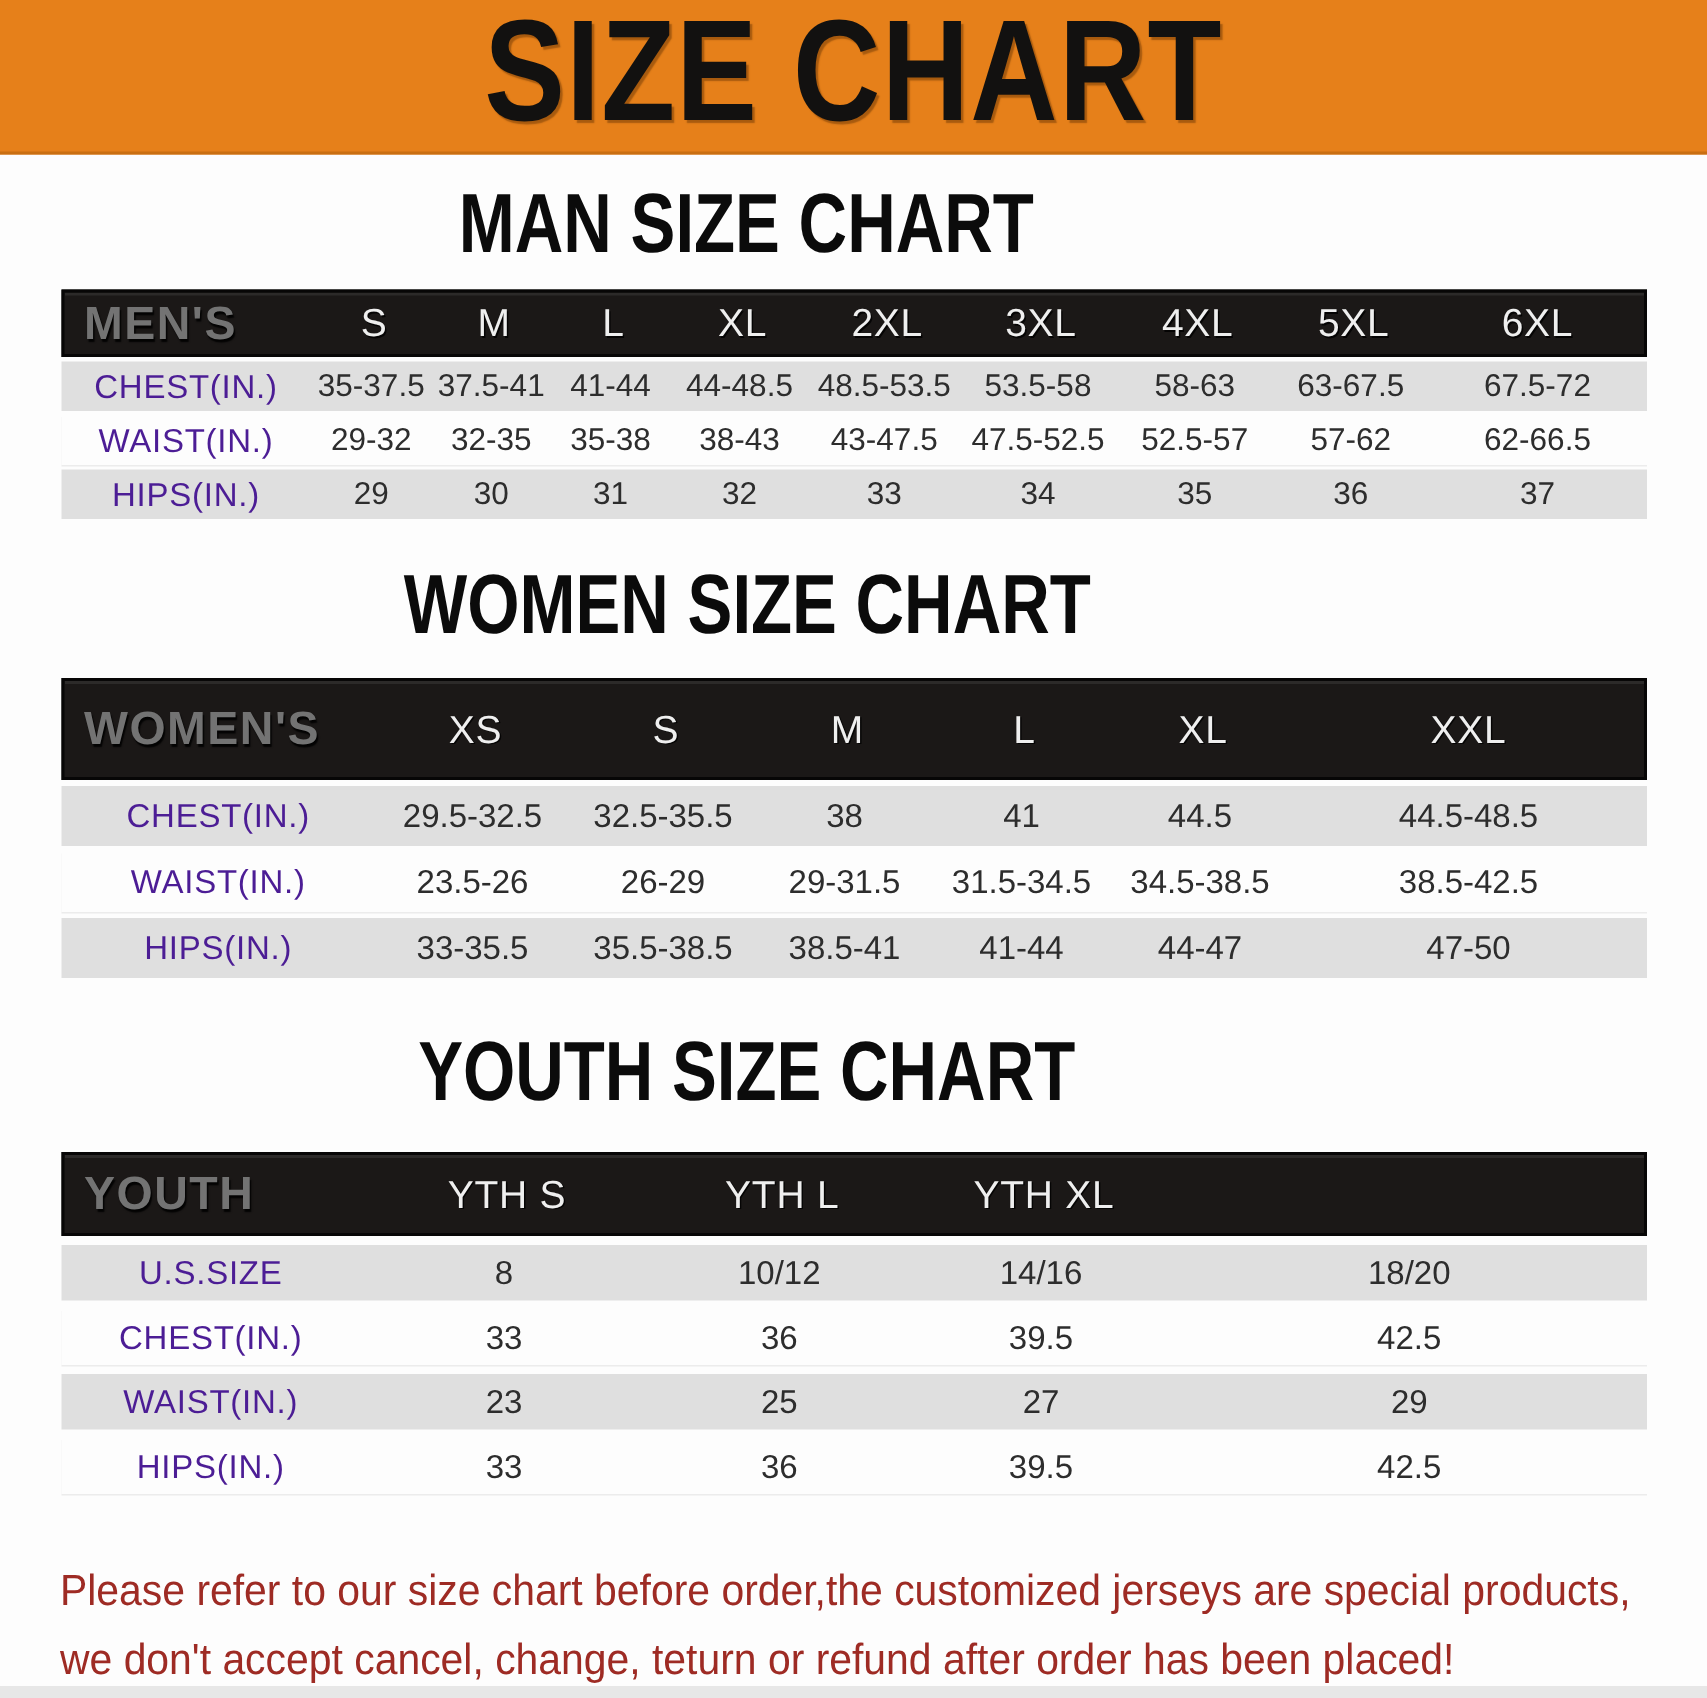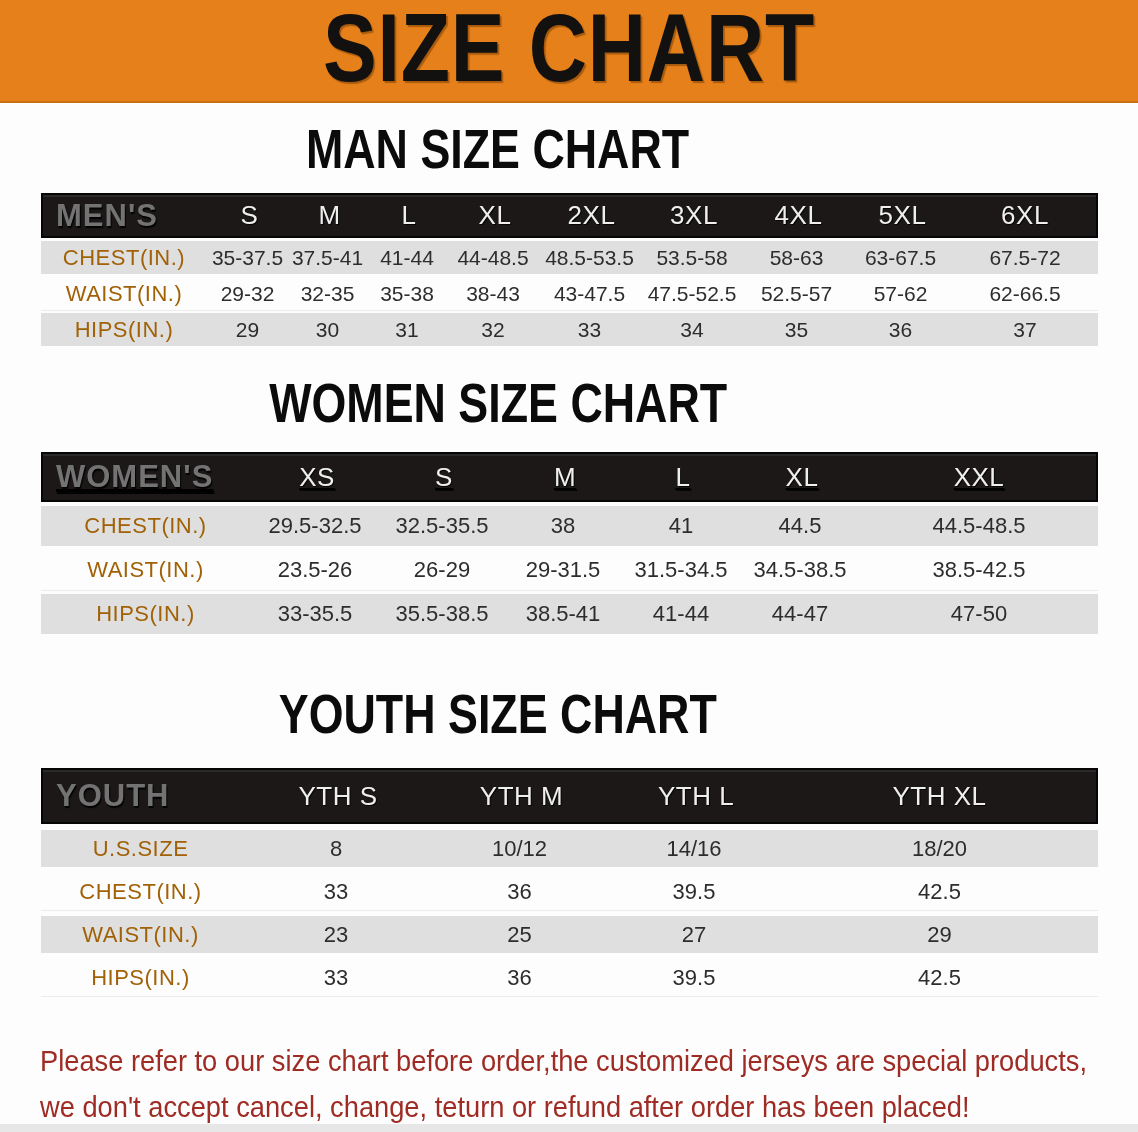--- a/index.html
+++ b/index.html
@@ -75,21 +75,21 @@
     display: flex; align-items: center; justify-content: center;
     overflow: hidden; white-space: nowrap;
   }
 
   .head {
     background: #1B1817;
     border: 2px solid #070606;
     box-shadow: inset 0 2px 0 rgba(255,255,255,0.08);
   }
   .table-men   .head { height: 45px; margin-bottom: 3px; }
-  .table-women .head { height: 50px; margin-bottom: 4px; text-decoration: underline; }
+  .table-women .head { height: 68px; margin-bottom: 4px; }
   .table-youth .head { height: 56px; margin-bottom: 6px; }
 
   .corner {
     justify-content: flex-start !important;
     padding-left: 13px;
     color: #737373;
     font-weight: bold;
     font-size: 31px;
     letter-spacing: 1px;
     text-shadow: 1px 2px 1px rgba(0,0,0,0.9);
@@ -102,21 +102,21 @@
   }
 
   .datarow { color: #2d2d2d; font-size: 22px; }
   .table-men   .datarow { height: 33px; margin-bottom: 3px; font-size: 21px; }
   .table-women .datarow { height: 40px; margin-bottom: 4px; }
   .table-youth .datarow { height: 37px; margin-bottom: 6px; }
 
   .r-gray  { background: #DFDFDF; }
   .r-white { background: #FDFDFD; box-shadow: 0 1px 0 #ececec; }
 
-  .rowlabel { color: #a16207; font-size: 22px; letter-spacing: 0.5px; }
+  .rowlabel { color: #4c1d95; font-size: 22px; letter-spacing: 0.5px; }
   .table-men .rowlabel { font-size: 22px; }
 
   
   .disclaimer {
     position: absolute;
     left: 40px; top: 1038px;
     width: 1090px;
     transform: scaleX(0.94);
     transform-origin: left center;
     color: #9E2B24;
@@ -247,21 +247,20 @@
   </div>
 
   <div class="section-heading heading-youth">
     <span class="h-inner">YOUTH SIZE CHART</span>
   </div>
 
   <div class="sizetable table-youth">
     <div class="trow cols-youth head">
       <div class="corner">YOUTH</div>
       <div class="colhead">YTH S</div>
-      <div class="colhead">YTH M</div>
       <div class="colhead">YTH L</div>
       <div class="colhead">YTH XL</div>
     </div>
 
     <div class="trow cols-youth datarow r-gray">
       <div class="rowlabel">U.S.SIZE</div>
       <div>8</div>
       <div>10/12</div>
       <div>14/16</div>
       <div>18/20</div>

